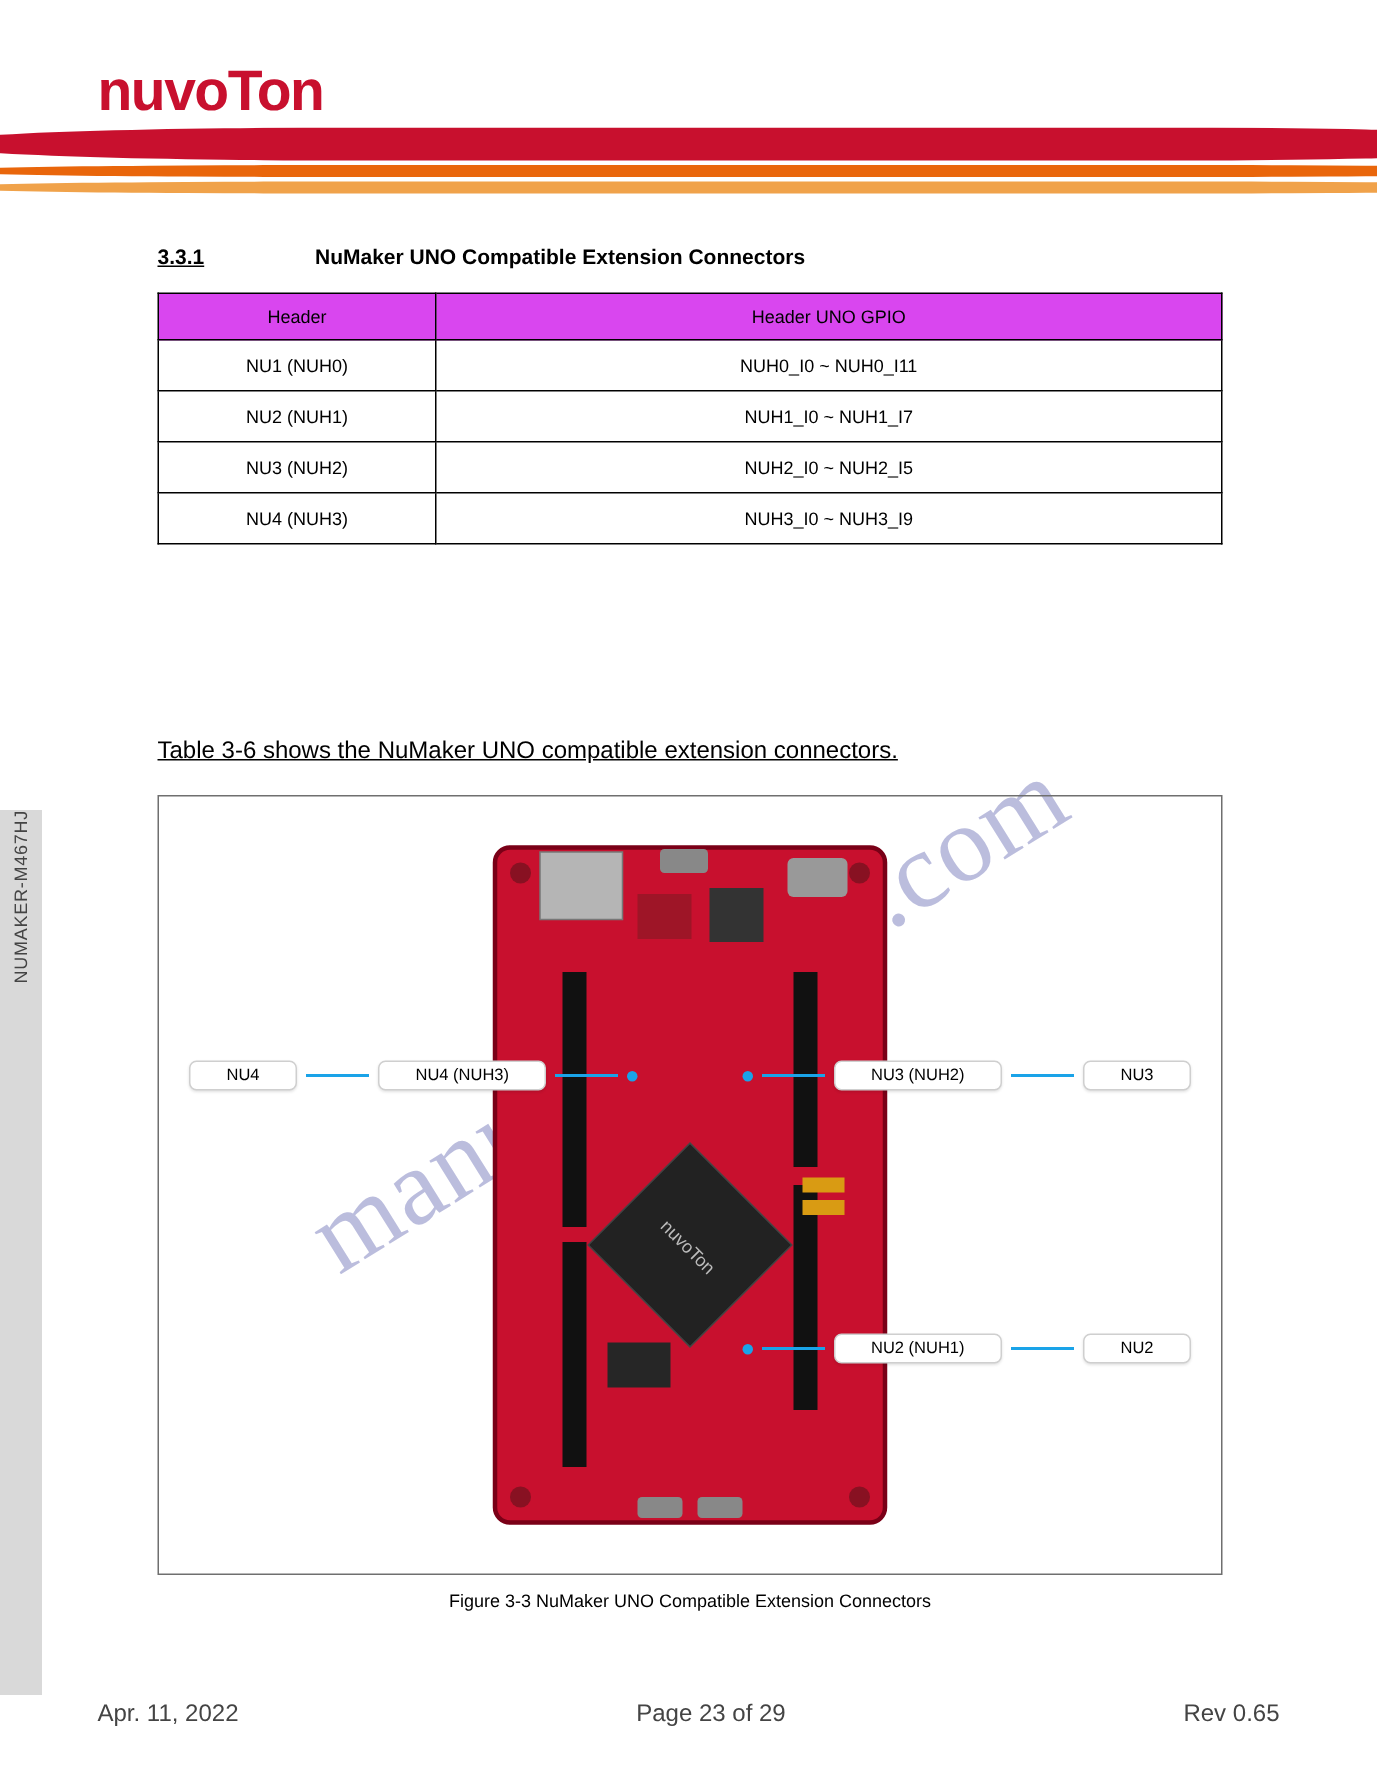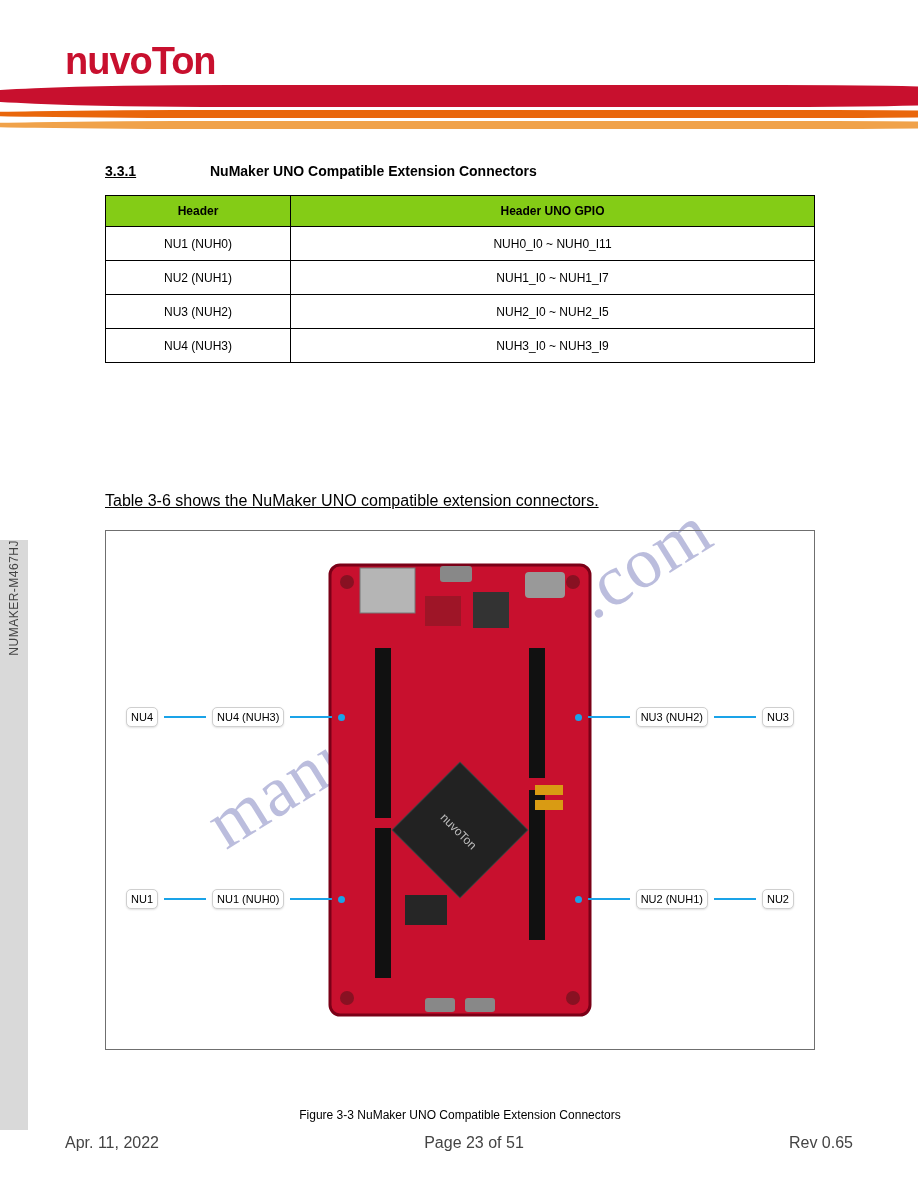--- a/index.html
+++ b/index.html
@@ -39,21 +39,21 @@
   table.header-table {
     position: absolute; left: 105px; top: 195px;
     border-collapse: collapse; width: 710px;
     font-size: 12px;
   }
   table.header-table th, table.header-table td {
     border: 1px solid #000; padding: 8px 10px; text-align: center;
     vertical-align: middle;
   }
   table.header-table th {
-    background: #84cc16; font-weight: 700;
+    background: #d946ef; font-weight: 400;
   }
   table.header-table td { height: 34px; }
   table.header-table .col0 { width: 185px; }
 
   
   .sidebar {
     position: absolute; left: 0; top: 540px; width: 28px; height: 590px;
     background: #d9d9d9; display: flex; align-items: flex-start; justify-content: center;
   }
   .sidebar .vtxt {
@@ -77,36 +77,36 @@
   
   .board-svg { width: 270px; height: 460px; }
 
   
   .callout {
     position: absolute; display: flex; align-items: center; gap: 6px;
     font-size: 11px;
   }
   .callout .box {
     background: #fff; border: 1px solid #cfcfcf; border-radius: 5px;
-    padding: 3px 4px; box-shadow: 0 1px 2px rgba(0,0,0,.12);
+    padding: 3px 24px; box-shadow: 0 1px 2px rgba(0,0,0,.12);
     white-space: nowrap;
   }
   .callout .line {
     height: 2px; background: #1aa3e8;
   }
   .callout .dot {
     width: 7px; height: 7px; border-radius: 50%; background: #1aa3e8;
   }
 
   .callout.left .line { width: 42px; }
   .callout.right .line { width: 42px; }
 
   .figcap {
     position: absolute; left: 105px; top: 1060px; width: 710px;
-    text-align: center; font-size: 12px; margin-top: 48px;
+    text-align: center; font-size: 12px;
   }
 
   
   .footer {
     position: absolute; bottom: 36px; left: 65px; right: 65px;
     display: flex; justify-content: space-between;
     font-size: 16px; color: #444;
   }
 
   
@@ -220,37 +220,30 @@
   </div>
 
   <div class="callout right" style="top:176px; right:20px;">
     <span class="dot"></span>
     <span class="line"></span>
     <span class="box">NU3 (NUH2)</span>
     <span class="line"></span>
     <span class="box">NU3</span>
   </div>
 
-  <div class="callout left" style="top:358px; left:20px;">
-    <span class="box">NU1</span>
-    <span class="line"></span>
-    <span class="box">NU1 (NUH0)</span>
-    <span class="line"></span>
-    <span class="dot"></span>
-  </div>
 
   <div class="callout right" style="top:358px; right:20px;">
     <span class="dot"></span>
     <span class="line"></span>
     <span class="box">NU2 (NUH1)</span>
     <span class="line"></span>
     <span class="box">NU2</span>
   </div>
 
 </div>
 
 <div class="figcap">Figure 3-3 NuMaker UNO Compatible Extension Connectors</div>
 
 <div class="footer">
   <span>Apr. 11, 2022</span>
-  <span>Page 23 of 51</span>
+  <span>Page 23 of 29</span>
   <span>Rev 0.65</span>
 </div>
 
 </body></html>

